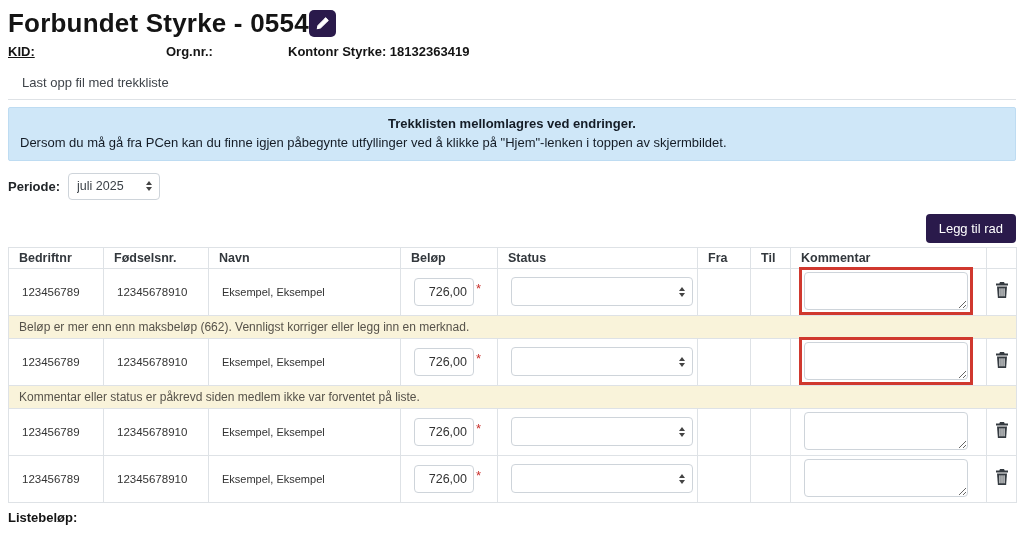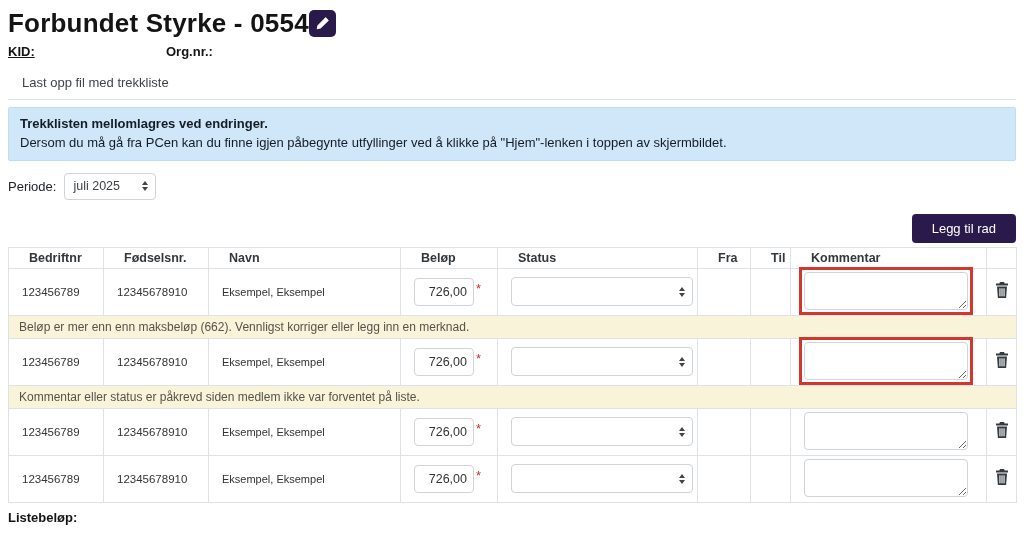--- a/index.html
+++ b/index.html
@@ -23,44 +23,44 @@
   
   .tabs-bar { display:flex; border-bottom:1px solid #dee2e6; font-size:13px;gap:24px; }
   .tab { padding:8px 14px 9px 14px; cursor:pointer; }
   .tab-inactive { color:#3f444a; }
   .tab-active { color:#5e7a96; background:#fff; border:1px solid #dee2e6; border-bottom:none;
     border-radius:4px 4px 0 0; margin-bottom:-1px; }
 
   
   .info-box { margin-top:7px; background:#cfe7f8; border:1px solid #bedcf2; padding:7px 11px;
     font-size:13px; color:#141c26; line-height:1.45; border-radius:2px; }
-  .info-box .b { font-weight:700; }
+  .info-box .b { font-weight:700;text-align:center; }
 
   
   .periode-row { display:flex; align-items:center; gap:8px; margin:12px 0 0 0; font-size:13px; }
-  .periode-label { font-weight:400; }
+  .periode-label { font-weight:700; }
   .select-shell { position:relative; background:#fff; border:1px solid #ced4da; border-radius:4px; }
   .periode-select { width:92px; height:27px; }
   .select-shell select { width:100%; height:100%; border:none; background:transparent;
     -webkit-appearance:none; appearance:none; font-family:"Liberation Sans",sans-serif;
     font-size:12.5px; color:#3c4248; padding:0 18px 0 8px; }
   .sel-arrows { position:absolute; right:7px; top:50%; transform:translateY(-50%);
     display:flex; flex-direction:column; gap:2px; pointer-events:none; }
   .sel-arrows .up { width:0; height:0; border-left:3.5px solid transparent; border-right:3.5px solid transparent; border-bottom:4px solid #444; }
   .sel-arrows .down { width:0; height:0; border-left:3.5px solid transparent; border-right:3.5px solid transparent; border-top:4px solid #444; }
 
   
   .btn-purple { background:#2a1a4b; color:#fff; border:none; border-radius:4px;
-    font-family:"Liberation Sans",sans-serif; font-size:13px; padding:7px 20px; cursor:pointer; }
+    font-family:"Liberation Sans",sans-serif; font-size:13px; padding:7px 13px; cursor:pointer; }
   .addrow-top { display:flex; justify-content:flex-end; margin:14px 0 4px 0; }
 
   
   table.trekk { width:1008px; border-collapse:collapse; table-layout:fixed; }
   .trekk th { border:1px solid #dee2e6; text-align:left; font-size:12.5px; font-weight:700;
-    color:#33383d; padding:3px 20px; height:20px; background:#fff; }
+    color:#33383d; padding:3px 10px; height:20px; background:#fff; }
   .trekk td { border:1px solid #dee2e6; vertical-align:middle; font-size:11.5px; color:#333;
     padding:3px 6px 3px 13px; }
   .trekk tr.data-row { height:46px;margin-top:36px; }
   .trekk td.navn { font-size:11px; }
   .trekk tr.warn-row td { background:#f9f3da; color:#56524a; font-size:12px; padding:4px 10px;
     height:21px; border-left:1px solid #dee2e6; border-right:1px solid #dee2e6; }
   .trash-cell { border-left:none !important; text-align:center; padding:3px 2px !important; }
   th.th-trash { border-left:none; }
 
   .belop-wrap { display:flex; align-items:center; }
@@ -92,20 +92,21 @@
             <path d="M12.1 1.1l2.8 2.8-8.8 8.8-3.4.6.6-3.4 8.8-8.8zM11 3.6l1.4 1.4M3.6 11l1.4 1.4" stroke="#fff" stroke-width="1.2"></path>
             <path d="M12.1.7l3.2 3.2-1.3 1.3L10.8 2z"></path>
           </svg>
       </span>
     </button>
   </div>
 
   <div class="meta-row">
     <span class="meta-kid">KID:</span>
     <span class="meta-org">Org.nr.:</span>
+    <span class="meta-kontonr">Kontonr Styrke: 18132363419</span>
   </div>
 
   <div class="tabs-bar">
     <div class="tab tab-inactive">Last opp fil med trekkliste</div>
   </div>
 
   <div class="info-box">
     <div class="b">Trekklisten mellomlagres ved endringer.</div>
     <div>Dersom du må gå fra PCen kan du finne igjen påbegynte utfyllinger ved å klikke på "Hjem"-lenken i toppen av skjermbildet.</div>
   </div>

